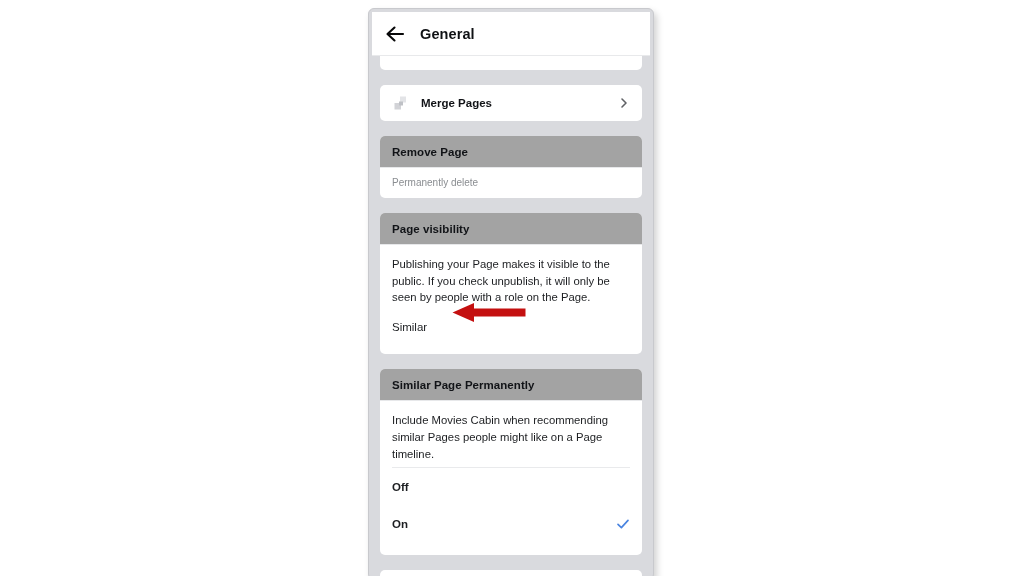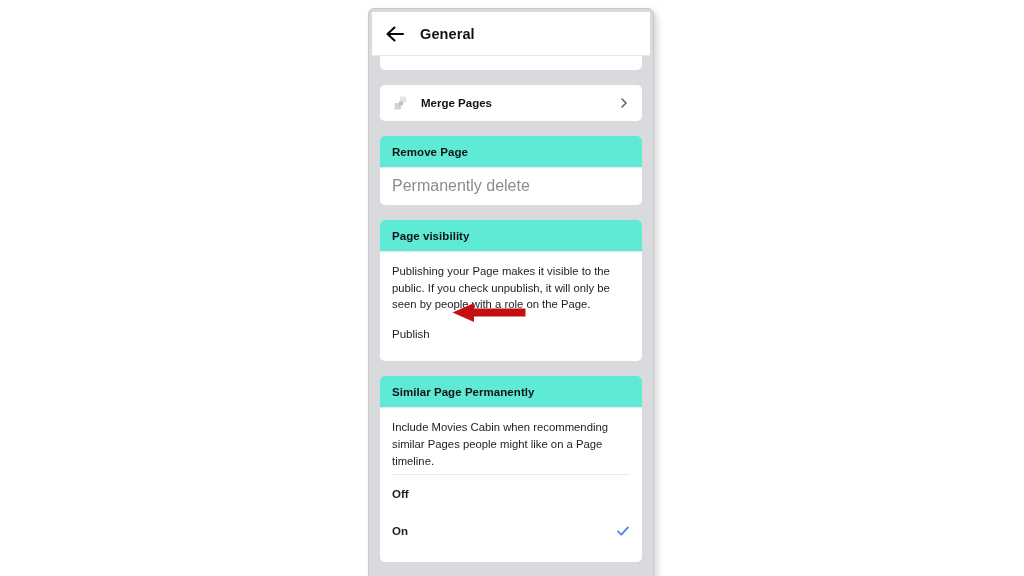--- a/index.html
+++ b/index.html
@@ -88,21 +88,21 @@
     margin-bottom: 15px;
   }
   .card.partial-top {
     height: 14px;
     margin-top: 0;
     border-radius: 0 0 5px 5px;
   }
 
   
   .card-header {
-    background: #5eead4;
+    background: #a3a3a3;
     padding: 10px 12px 9px 12px;
     font-size: 11.5px;
     font-weight: bold;
     color: #111317;
     border-bottom: 1px solid #e7e8ea;
     letter-spacing: 0.05px;
   }
 
   
   .nav-row {
@@ -132,21 +132,21 @@
     width: 12px;
     height: 12px;
     display: flex;
     align-items: center;
     justify-content: center;
   }
 
   
   .text-row {
     padding: 9px 12px 10px 12px;
-    font-size: 16px;
+    font-size: 10px;
     color: #8a8d91;
   }
 
   .desc {
     padding: 11px 12px 5px 12px;
     font-size: 11.3px;
     line-height: 1.48;
     color: #1c1e21;
   }
 
@@ -241,21 +241,21 @@
         <div class="card">
           <div class="card-header">Remove Page</div>
           <div class="text-row">Permanently delete</div>
         </div>
 
         <div class="card">
           <div class="card-header">Page visibility</div>
           <div class="desc">Publishing your Page makes it visible to the public. If you check unpublish, it will only be seen by people with a role on the Page.</div>
 
           <div class="option-row">
-            <span class="option-label">Publish</span>
+            <span class="option-label">Similar</span>
             <span class="check hidden">
               <svg width="14" height="14" viewBox="0 0 14 14">
                 <path d="M2 7.4 L5.4 10.6 L12 3.4" stroke="#4a84e0" stroke-width="1.7" fill="none" stroke-linecap="round" stroke-linejoin="round"></path>
               </svg>
             </span>
           </div>
 
           <div class="pad-bottom"></div>
         </div>
 

